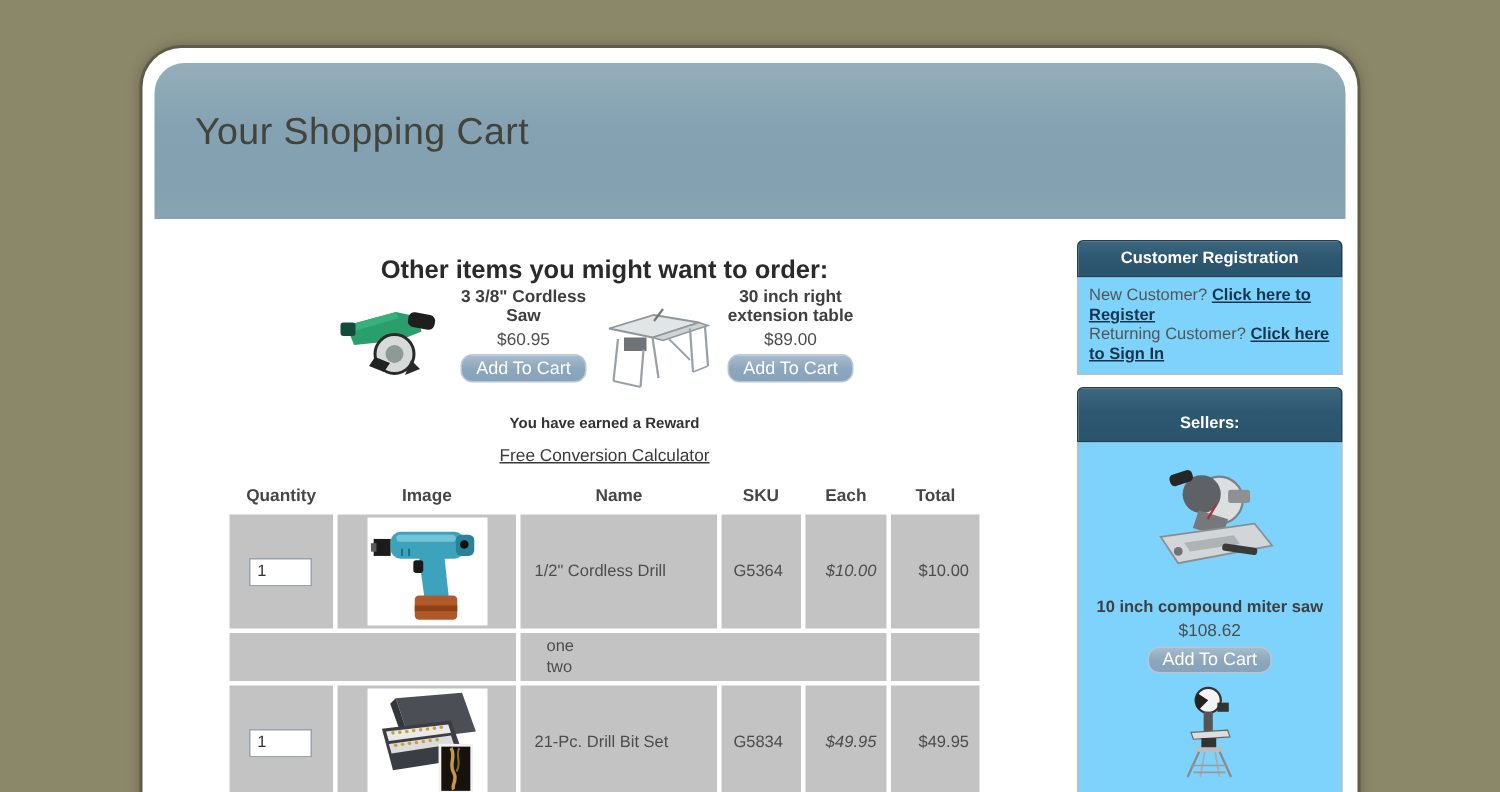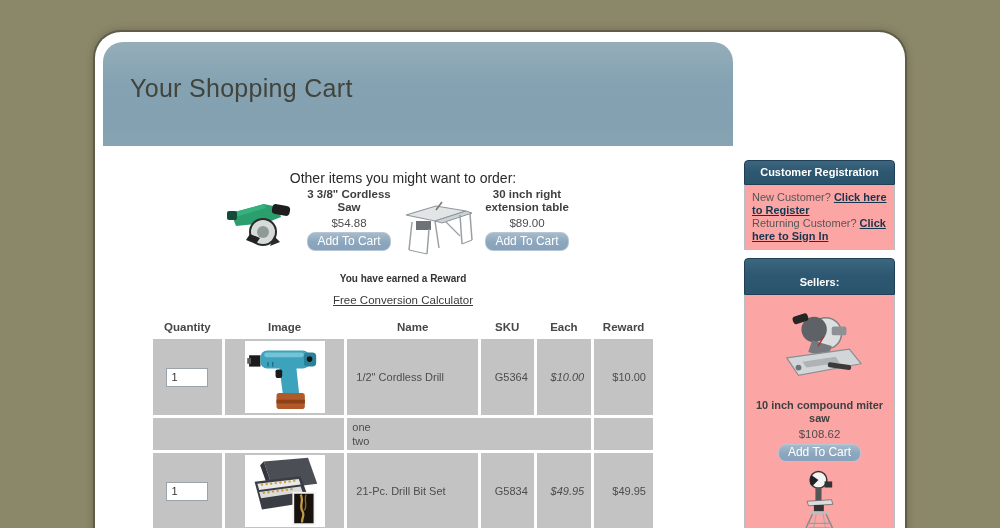--- a/index.html
+++ b/index.html
@@ -9,31 +9,31 @@
     font-family:"Liberation Sans", sans-serif;
     position:relative;
   }
   .page {
     position:absolute; left:95px; top:32px; width:810px; height:560px;
     background:#ffffff;
     border-radius:26px 26px 0 0;
     box-shadow:0 0 0 2px rgba(74,72,56,.55), 0 0 9px rgba(55,53,40,.55);
   }
   .banner {
-    position:absolute; left:8px; top:10px; width:630px; height:104px;
+    position:absolute; left:8px; top:10px; width:794px; height:104px;
     border-radius:20px 20px 0 0;
     background:linear-gradient(180deg,#95aeb9 0%,#8da9b6 18%,#84a2b2 40%,#83a1b1 78%,#87a4b1 100%);
   }
   .banner h1 {
     position:absolute; left:27px; top:32px;
     font-size:25px; font-weight:normal; color:#42443c; letter-spacing:.3px;
   }
   
   .main { position:absolute; left:55px; top:138px; width:506px; }
-  .recs-heading { text-align:center; font-size:14px; font-weight:normal; color:#2a2a2a; }
+  .recs-heading { text-align:center; font-size:17px; font-weight:bold; color:#2a2a2a; }
   .recs-row { display:flex; justify-content:center; align-items:flex-start; margin-top:2px; }
   .rec-img { margin-top:8px; flex:0 0 auto; }
   .rec-info { width:94px; text-align:center; margin:0 6px; }
   .rec-name { font-weight:bold; font-size:11.5px; color:#3f3f3f; line-height:13px; }
   .rec-price { font-size:11.5px; color:#4d4d4d; margin-top:3px; }
   .btn {
     display:inline-block; margin-top:3px; padding:1px 9px 2px;
     font-size:12px; color:#ffffff; font-family:"Liberation Sans", sans-serif;
     background:linear-gradient(180deg,#a7bbcb 0%,#8ba6bd 55%,#87a2ba 100%);
     border:1px solid #b7c6d4; border-radius:8px; cursor:pointer;
@@ -49,37 +49,37 @@
   tr.note-row td { height:32px; }
   td.c-qty { text-align:center; }
   td.c-qty input {
     width:42px; height:19px; border:1px solid #9aa3ab; background:#fff;
     font-size:11px; color:#333; padding-left:4px; font-family:"Liberation Sans", sans-serif;
   }
   td.c-img { text-align:center; }
   .imgbox { width:80px; height:72px; background:#ffffff; margin:0 auto;
             display:flex; align-items:center; justify-content:center; }
   td.c-name { padding-left:9px; }
-  td.c-sku  { padding-left:8px;text-align:center; }
+  td.c-sku  { padding-left:8px; }
   td.c-each { font-style:italic; text-align:right; padding-right:7px; }
   td.c-total{ text-align:right; padding-right:7px; }
-  td.c-note { padding-left:5px; line-height:14px; }
+  td.c-note { padding-left:17px; line-height:14px; }
   
-  .side-box { position:absolute; right:10px; width:151px; }
+  .side-box { position:absolute; right:10px; width:177px; }
   .box-registration { top:128px; }
   .box-bestsellers  { top:226px; }
   .side-header {
     background:linear-gradient(180deg,#3c677f 0%,#2e5871 45%,#2a536c 100%);
     border:1px solid #1e3f55; border-radius:4px 4px 0 0;
     color:#ffffff; font-weight:bold; font-size:11px; text-align:center;
     padding:5px 4px 6px;
   }
   .side-header .hline2 { margin-top:12px; }
   .side-body {
-    background:#fca5a5; border:1px solid #b9bec2; border-top:none;
+    background:#7dd3fc; border:1px solid #b9bec2; border-top:none;
     padding:6px 7px; font-size:11px; color:#555; line-height:13px;
   }
   .side-link { color:#16354d; font-weight:bold; text-decoration:underline; cursor:pointer; }
   .side-body.sellers { height:326px; text-align:center; padding-top:12px; }
   .bs-name { font-weight:bold; font-size:11px; color:#3f3f3f; margin-top:4px; }
   .bs-price { font-size:11.5px; color:#4d4d4d; margin-top:3px; }
   .bs-img { display:block; margin:0 auto; }
   .bs-img.band { margin-top:8px; }
 </style>
 </head>
@@ -103,21 +103,21 @@
         <rect x="46" y="9" width="18" height="10" rx="4" fill="#1e1e1e" transform="rotate(10 55 14)"></rect>
         <rect x="1" y="15" width="10" height="9" rx="2" fill="#134b3a"></rect>
         <circle cx="37" cy="36" r="13" fill="#d6dbd9" stroke="#2a2a2a" stroke-width="2"></circle>
         <circle cx="37" cy="36" r="6" fill="#8f9a97"></circle>
         <path d="M24,38 L20,44 L30,48 L34,42" fill="#222"></path>
         <path d="M48,40 L54,46 L44,50" fill="#2a2a2a"></path>
       </svg>
 
       <div class="rec-info">
         <div class="rec-name">3 3/8" Cordless Saw</div>
-        <div class="rec-price">$54.88</div>
+        <div class="rec-price">$60.95</div>
         <span class="btn">Add To Cart</span>
       </div>
 
       <svg class="rec-img" width="72" height="62" viewBox="0 0 72 62">
         <polygon points="4,19 34,10 64,15 33,25" fill="#e2e5e6" stroke="#8f969a" stroke-width="1.2"></polygon>
         <rect x="14" y="25" width="15" height="9" fill="#6d7377"></rect>
         <line x1="10" y1="26" x2="7" y2="54" stroke="#9aa1a5" stroke-width="1.5"></line>
         <line x1="27" y1="33" x2="25" y2="58" stroke="#9aa1a5" stroke-width="1.5"></line>
         <line x1="33" y1="25" x2="37" y2="52" stroke="#9aa1a5" stroke-width="1.5"></line>
         <line x1="7" y1="54" x2="25" y2="58" stroke="#9aa1a5" stroke-width="1.2"></line>
@@ -150,21 +150,21 @@
           <col style="width:54px">
           <col style="width:58px">
       </colgroup>
       <thead>
         <tr>
           <th>Quantity</th>
           <th>Image</th>
           <th>Name</th>
           <th>SKU</th>
           <th>Each</th>
-          <th>Reward</th>
+          <th>Total</th>
         </tr>
       </thead>
       <tbody>
         <tr class="item-row">
           <td class="c-qty">
             <input type="text" value="1" style="">
           </td>
           <td class="c-img">
             <div class="imgbox">
               <svg width="76" height="68" viewBox="0 0 80 72">

